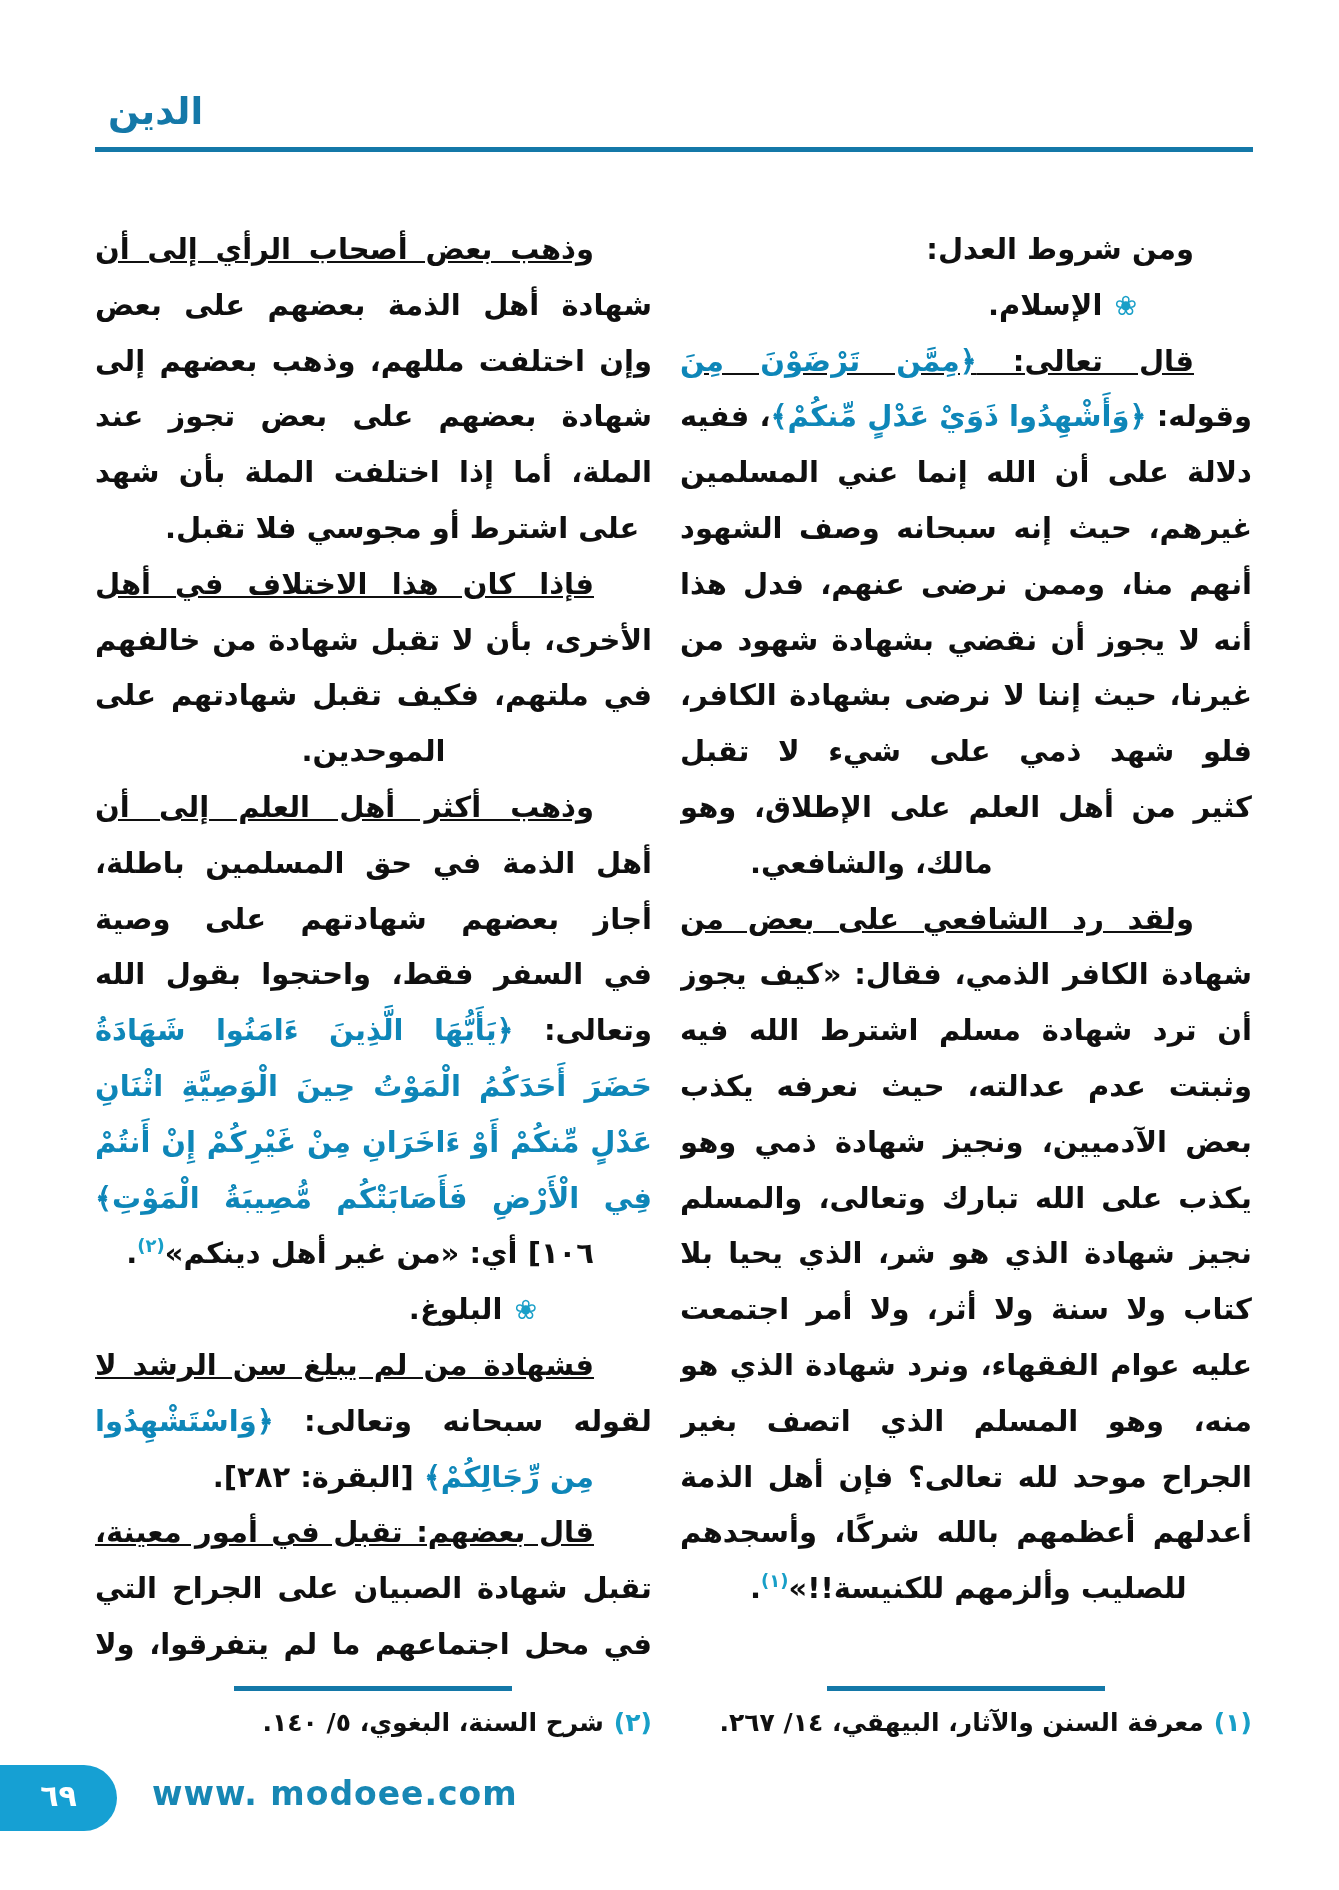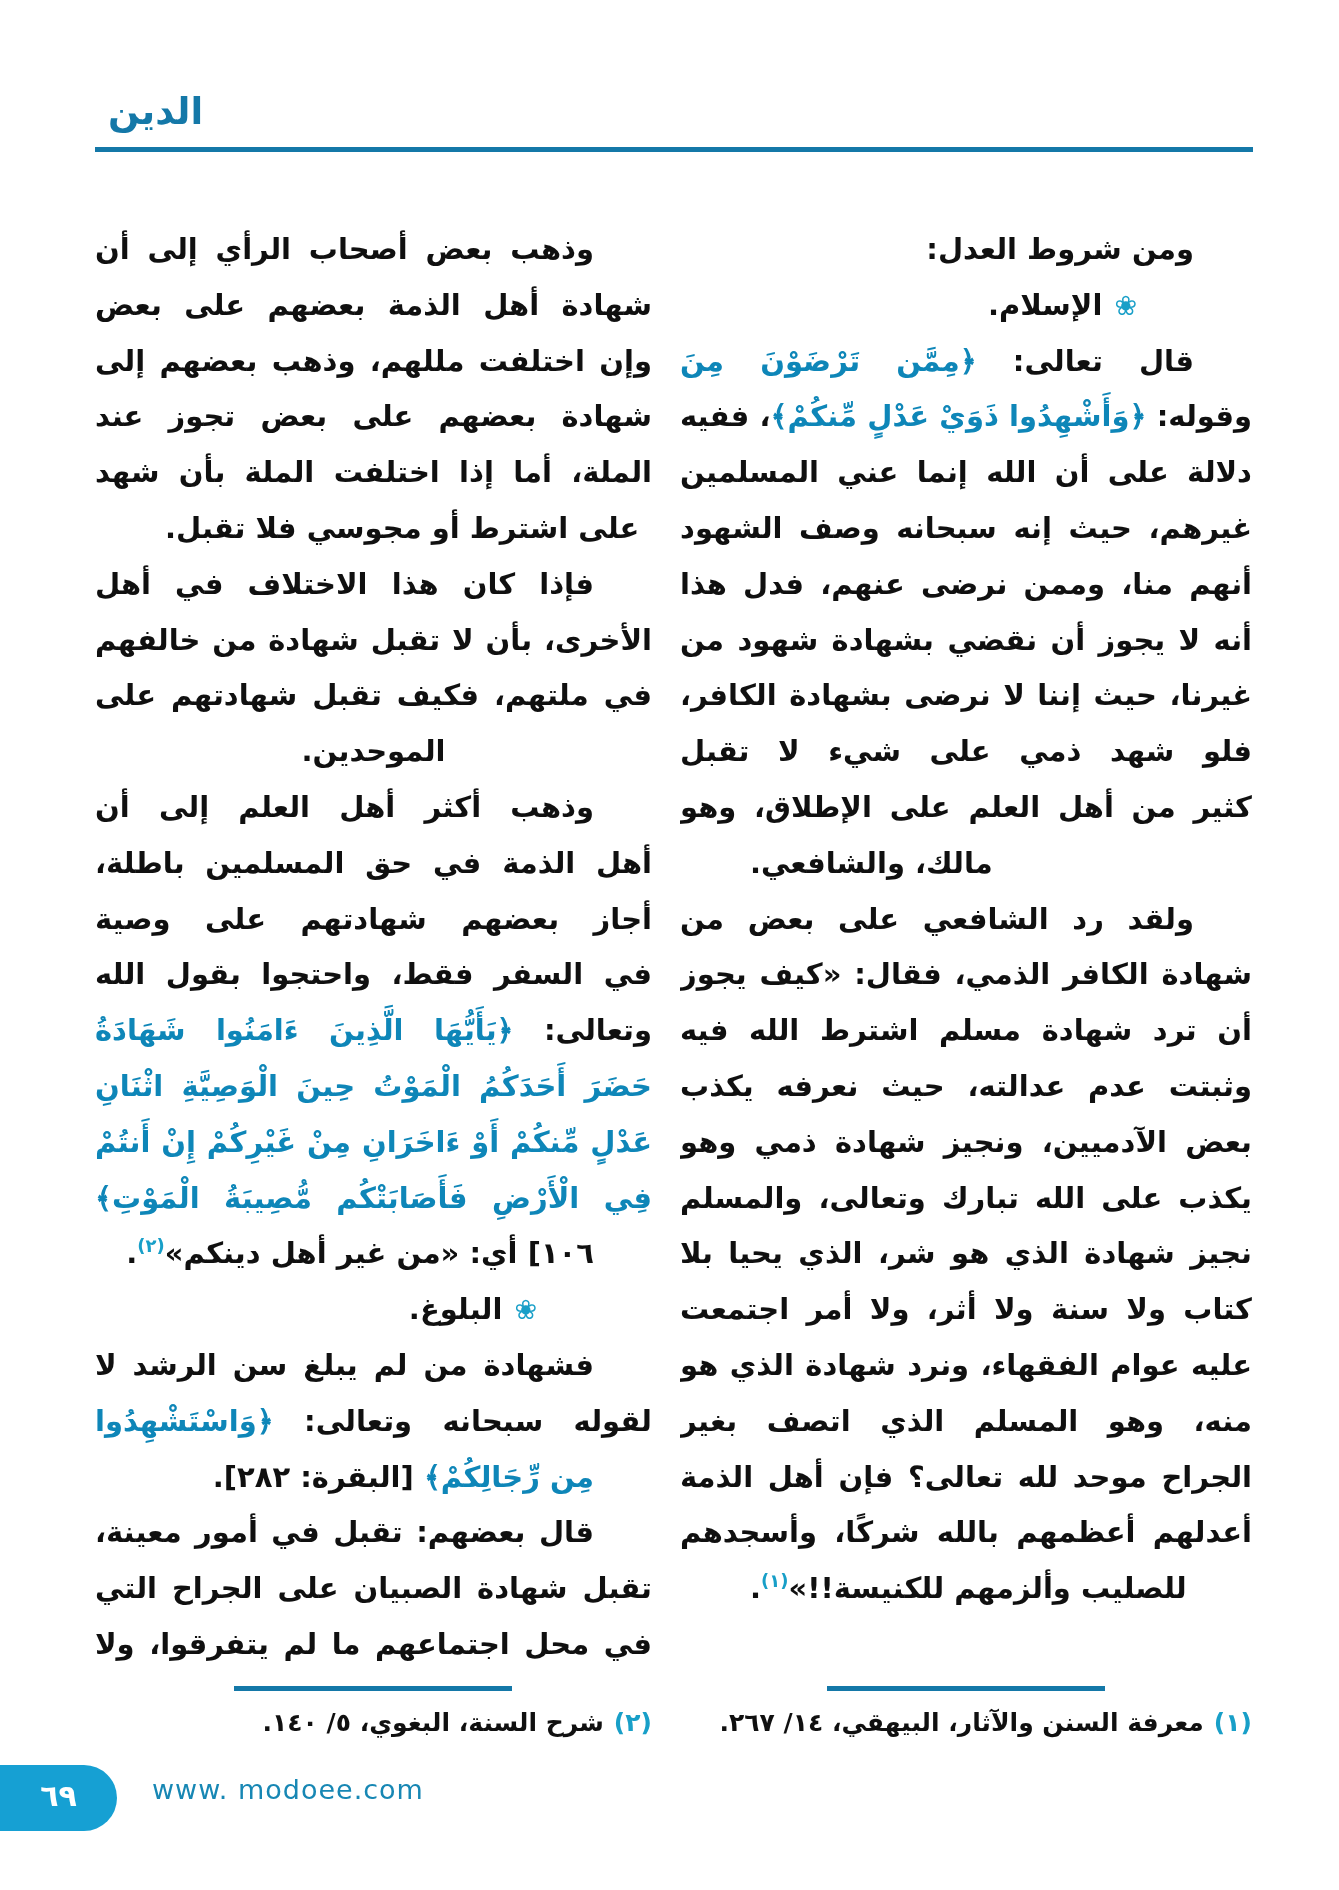--- a/index.html
+++ b/index.html
@@ -33,21 +33,21 @@
     position:absolute;top:222px;
     direction:rtl;
     color:var(--ink);
     font-size:29px;font-weight:bold;
     line-height:55.8px;
   }
   .col-right{right:87px;width:572px;}
   .col-left{left:95px;width:557px;}
   .line{height:55.8px;overflow:hidden;}
   .l-j {text-align:justify;text-align-last:justify;}
-  .l-pj{text-align:justify;text-align-last:justify;padding-right:58px;}
+  .l-pj{text-align:justify;text-align-last:justify;padding-right:58px;text-decoration:underline;}
   .l-pn{text-align:right;padding-right:58px;}
   .l-el{text-align:left;padding-left:70px;}
   .l-ec{text-align:center;}
   .l-sec{text-align:right;padding-right:115px;}
   .seg-t{color:var(--ink);}
   .seg-v{color:var(--verse);}
   .seg-f{color:var(--orn);font-size:18px;vertical-align:super;line-height:0;}
   .seg-fl{color:var(--orn);font-size:27px;font-weight:normal;padding-left:12px;}
   .fn-sep{
     position:absolute;top:1686px;
@@ -74,21 +74,21 @@
     border-radius:0 33px 33px 0;
   }
   .page-number{
     display:block;width:100%;height:100%;
     color:#ffffff;font-size:30px;font-weight:bold;
     text-align:center;line-height:62px;
   }
   .site-link{
     position:absolute;left:152px;top:1774px;
     color:var(--url);
-    font-size:27px;font-weight:normal;
+    font-size:33px;font-weight:bold;
     letter-spacing:1px;
     text-decoration:none;
   }
 </style>
 </head>
 <body>
 
 <div class="page">
 
   <div class="header-title">الدين</div>

